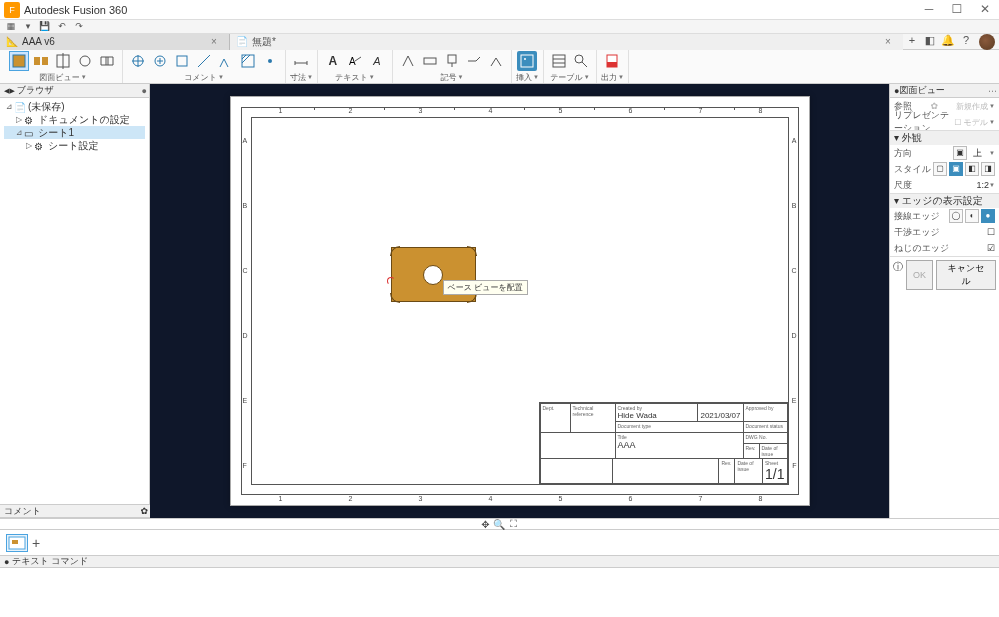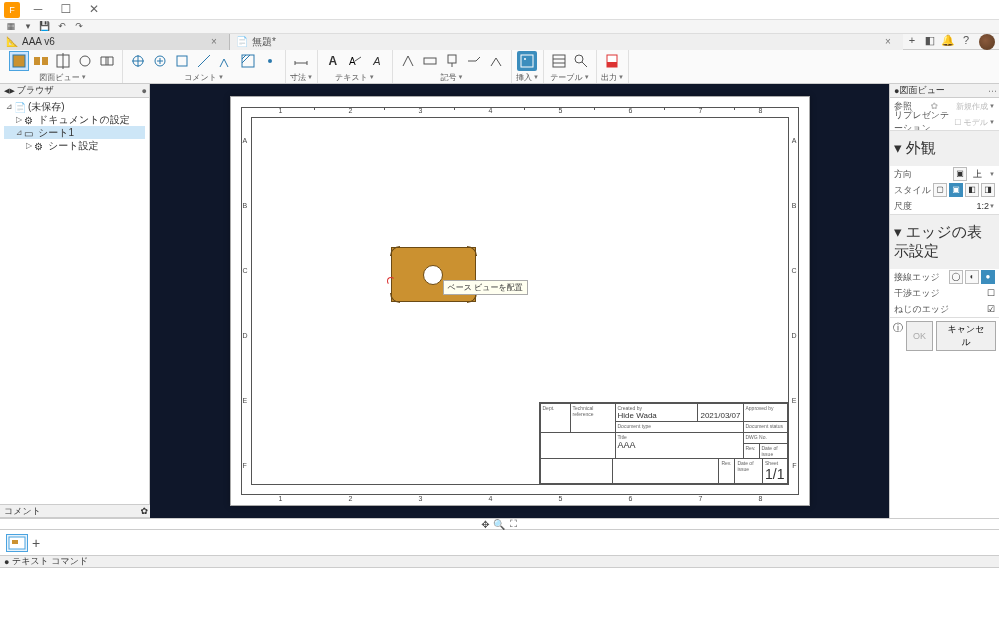--- a/index.html
+++ b/index.html
@@ -57,21 +57,21 @@
 .tooltip { position: absolute; left: 212px; top: 183px; background: #fffff0; border: 1px solid #aaa; padding: 1px 4px; font-size: 8px; white-space: nowrap; }
 .redarc { position: absolute; left: 156px; top: 180px; width: 8px; height: 8px; border: 1px solid #d33; border-radius: 50%; border-right: 1px solid transparent; border-bottom: 1px solid transparent; }
 
 .tblock { position: absolute; right: 0; bottom: 0; width: 250px; border: 1px solid #555; font-size: 6px; }
 .tblock table { border-collapse: collapse; width: 100%; }
 .tblock td { border: 1px solid #555; padding: 1px 2px; vertical-align: top; height: 11px; }
 .tblock .tlbl { font-size: 5px; color: #666; }
 
 
 .rpanel { width: 110px; background: #fff; border-left: 1px solid #ccc; display: flex; flex-direction: column; }
-.rpanel .sec-head { background: #f0f0f0; font-size: 15px; padding: 8px 4px; border-top: 1px solid #ddd; }
+.rpanel .sec-head { background: #f0f0f0; font-size: 10px; padding: 0 4px; border-top: 1px solid #ddd; }
 .rpanel .prop { display: flex; align-items: center; padding: 2px 4px; font-size: 9px; height: 16px; }
 .rpanel .prop .pl { flex: 1; color: #555; }
 .rpanel .disabled { color: #bbb; }
 .minibtn { width: 14px; height: 14px; border: 1px solid #bbb; background: #f8f8f8; margin-left: 2px; font-size: 8px; text-align: center; line-height: 12px; }
 .minibtn.active { background: #3b8dbd; border-color: #3b8dbd; color: #fff; }
 .btnrow { display: flex; justify-content: flex-end; padding: 3px; gap: 3px; border-top: 1px solid #ddd; }
 .btnrow button { font-size: 9px; padding: 1px 6px; border: 1px solid #aaa; background: #f0f0f0; }
 .btnrow button:disabled { color: #aaa; }
 
 
@@ -93,20 +93,21 @@
 .toprow-small { height: 14px; background: #f5f5f5; border-bottom: 1px solid #ddd; display: flex; align-items: center; padding: 0 4px; gap: 3px; }
 .toprow-small .sb { width: 14px; height: 12px; font-size: 9px; text-align: center; color: #555; }
 
 svg { display: block; }
 </style>
 </head>
 <body>
 
 <div class="titlebar">
   <div class="app-icon">F</div>
+  <div class="title">Autodesk Fusion 360</div>
   <div class="wbtn">─</div>
   <div class="wbtn">☐</div>
   <div class="wbtn close">✕</div>
 </div>
 
 <div class="toprow-small">
   <div class="sb">▦</div>
   <div class="sb">▾</div>
   <div class="sb">💾</div>
   <div class="sb">↶</div>

